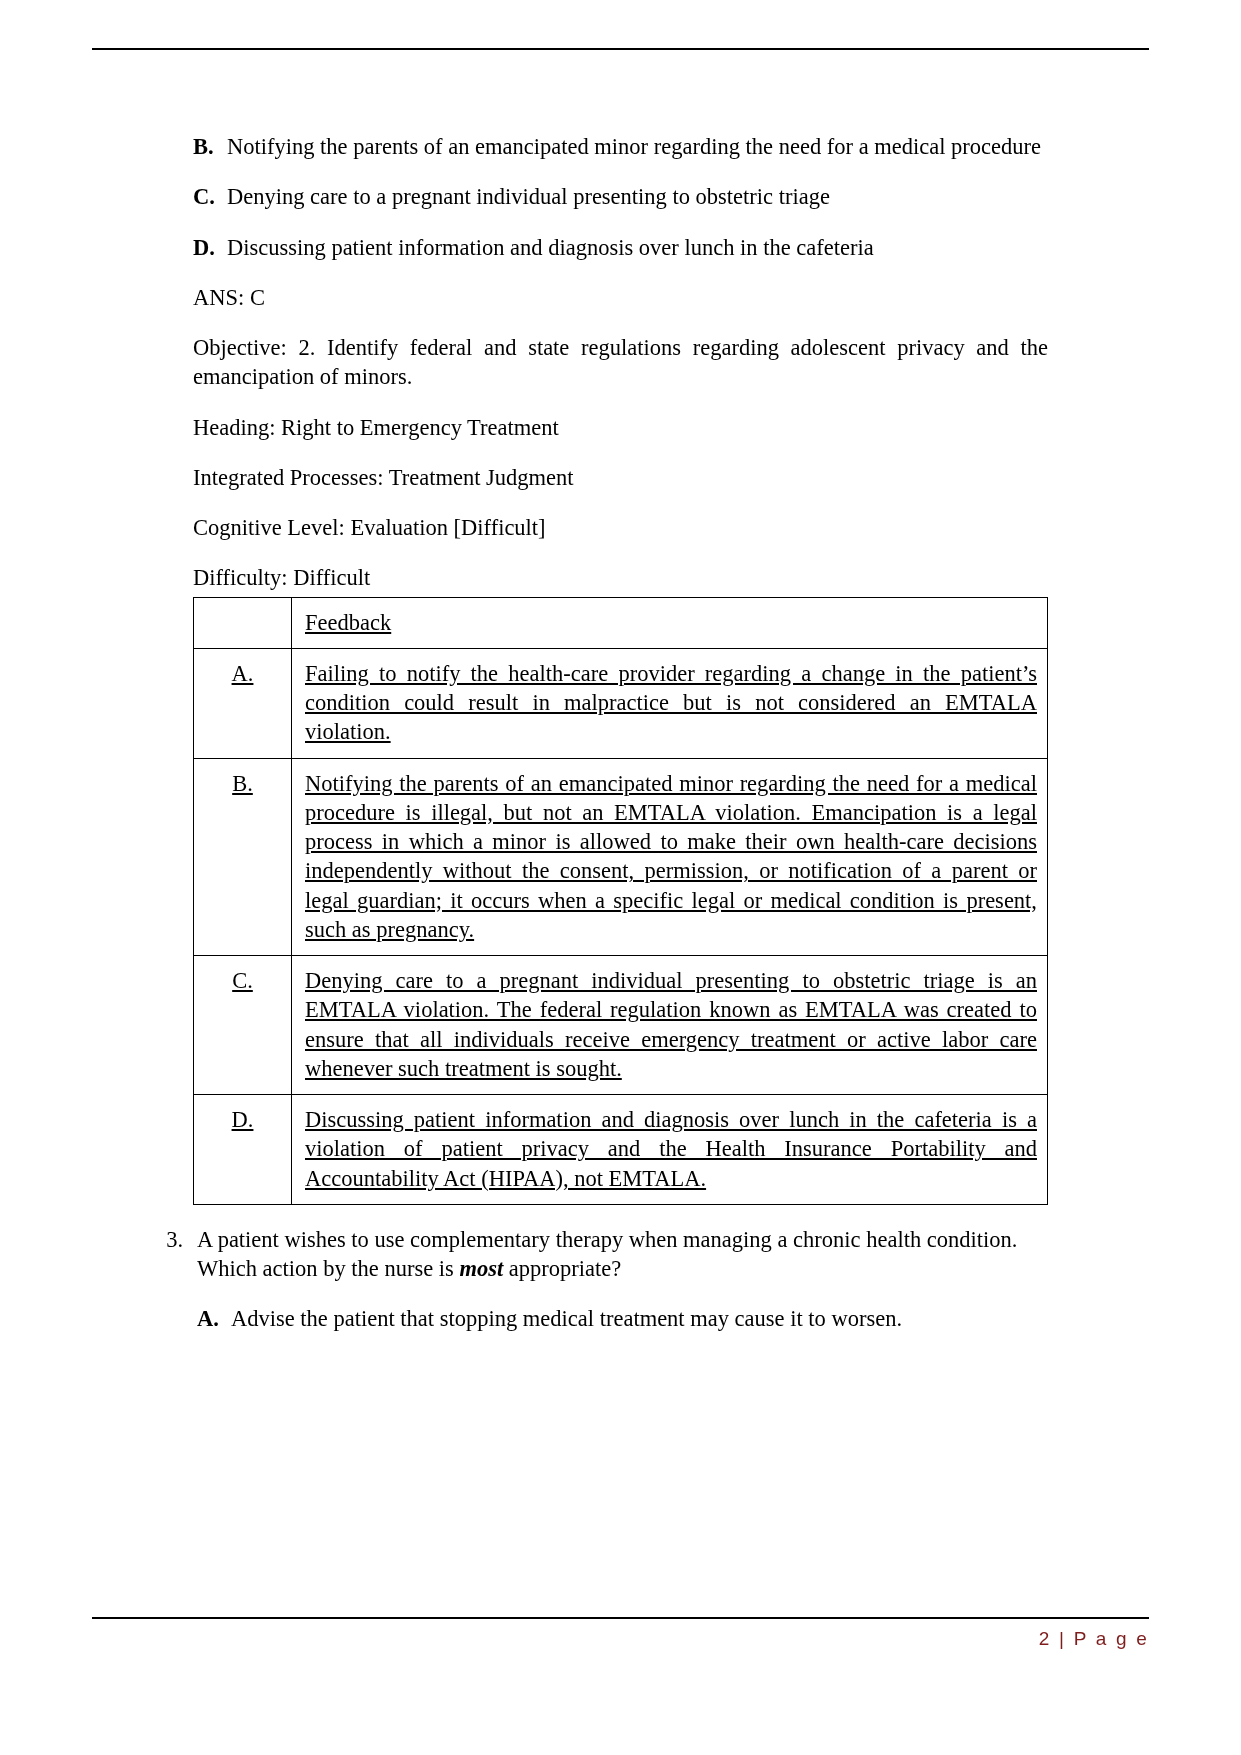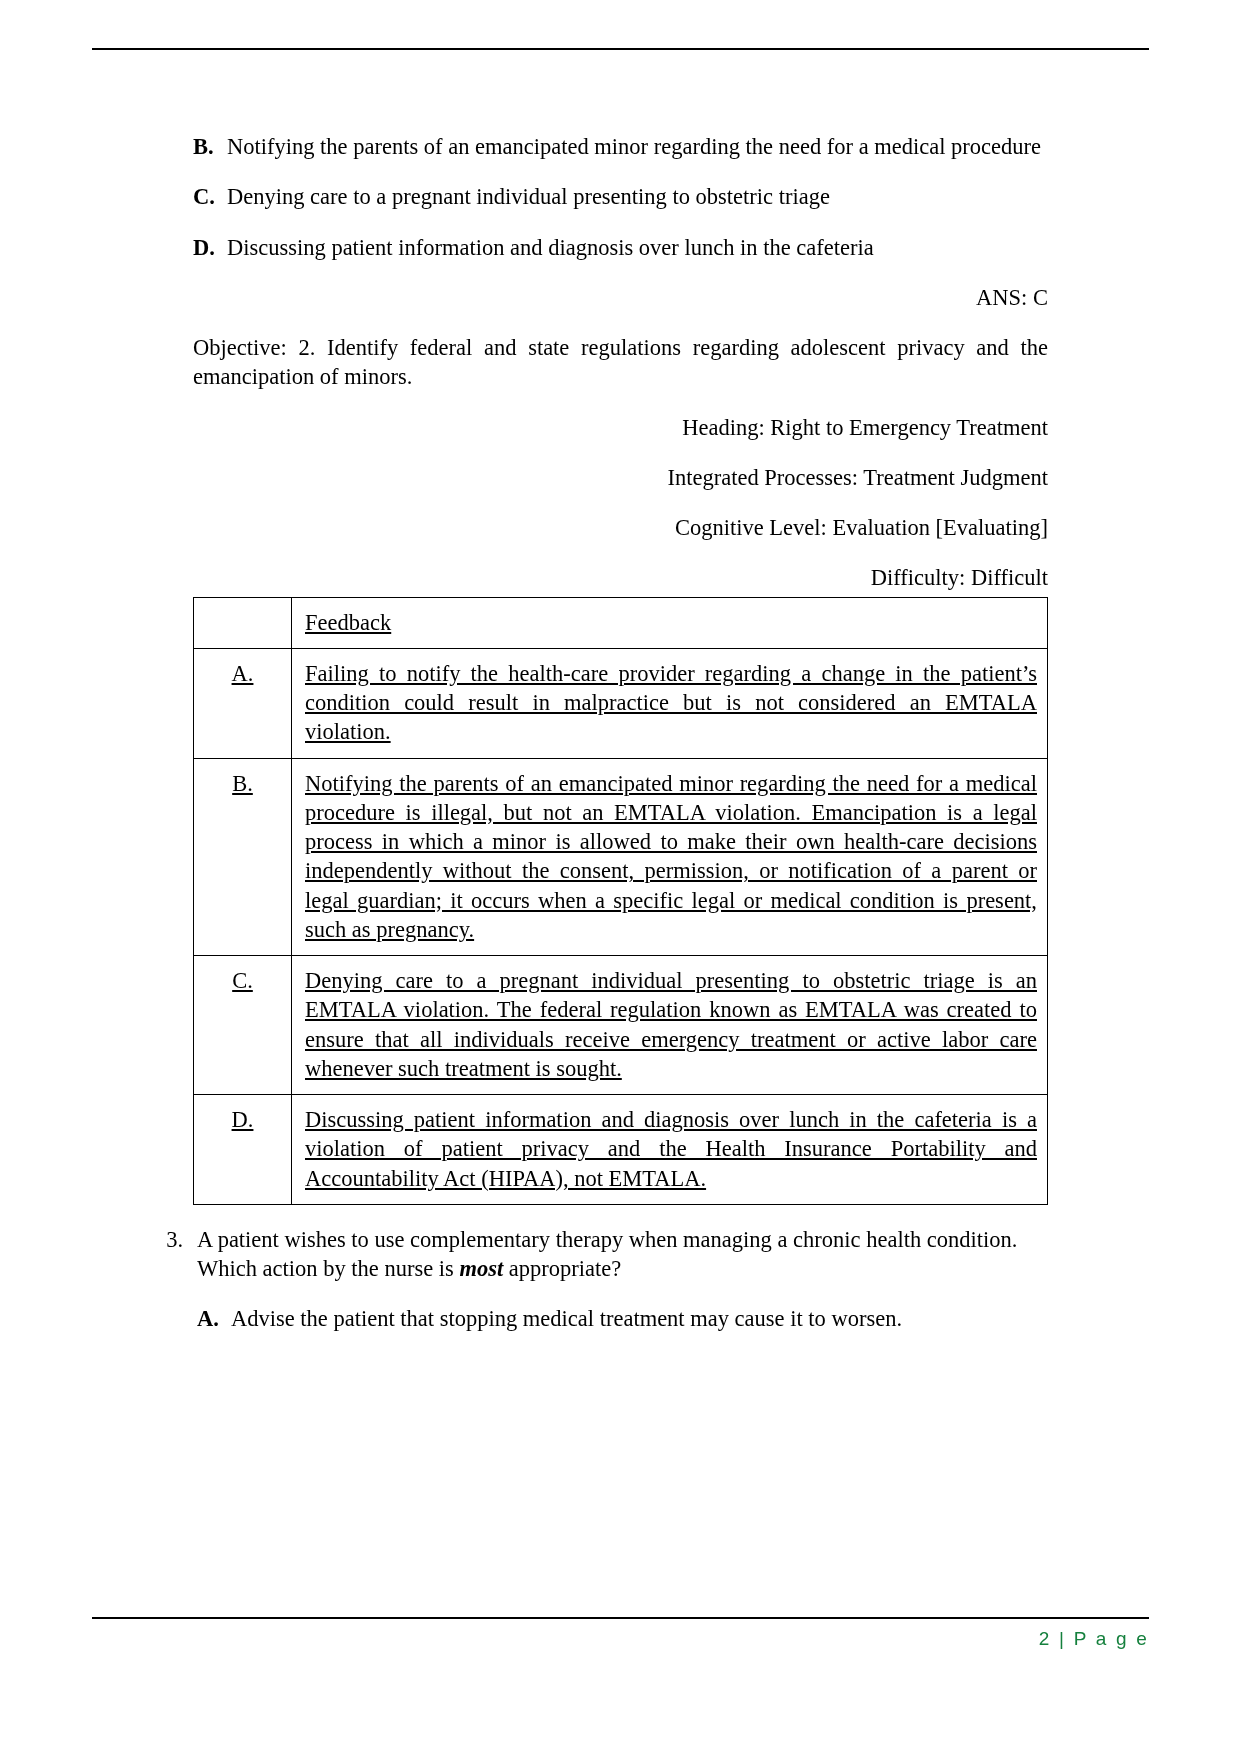--- a/index.html
+++ b/index.html
@@ -40,21 +40,21 @@
     height: 0;
     border-top: 2px solid #000;
   }
   .footer-text {
     position: absolute;
     right: 92px;
     top: 1628px;
     font-family: "Liberation Sans", "DejaVu Sans", sans-serif;
     font-size: 19px;
     letter-spacing: 2.2px;
-    color: #15803d;
+    color: #7f1d1d;
     white-space: nowrap;
   }
 
   .content {
     position: absolute;
     left: 193px;
     top: 132px;
     width: 855px;
   }
 
@@ -80,21 +80,21 @@
   .meta {
     font-size: 22.5px;
     line-height: 1.30;
     margin: 0 0 21px 0;
     text-align: justify;
     text-justify: inter-word;
   }
   .meta.last {
     margin-bottom: 4px;
   }
-  .meta.nojust { text-align: right; }
+  .meta.nojust { text-align: left; }
 
   
   table.fb {
     border-collapse: collapse;
     width: 855px;
     table-layout: fixed;
     margin-top: 2px;
   }
   table.fb td {
     border: 1.5px solid #000;
@@ -170,21 +170,21 @@
 
     <div class="opt">
       <span class="letter">D.</span>
       <span class="otext">Discussing patient information and diagnosis over lunch in the cafeteria</span>
     </div>
 
     <p class="meta nojust">ANS: C</p>
     <p class="meta">Objective: 2. Identify federal and state regulations regarding adolescent privacy and the emancipation of minors.</p>
     <p class="meta nojust">Heading: Right to Emergency Treatment</p>
     <p class="meta nojust">Integrated Processes: Treatment Judgment</p>
-    <p class="meta nojust">Cognitive Level: Evaluation [Evaluating]</p>
+    <p class="meta nojust">Cognitive Level: Evaluation [Difficult]</p>
     <p class="meta nojust last">Difficulty: Difficult</p>
 
     <table class="fb">
       <tbody>
         <tr class="hdr">
           <td class="c1"></td>
           <td class="c2 hdrcell">Feedback</td>
         </tr>
         <tr>
           <td class="c1">A.</td>

